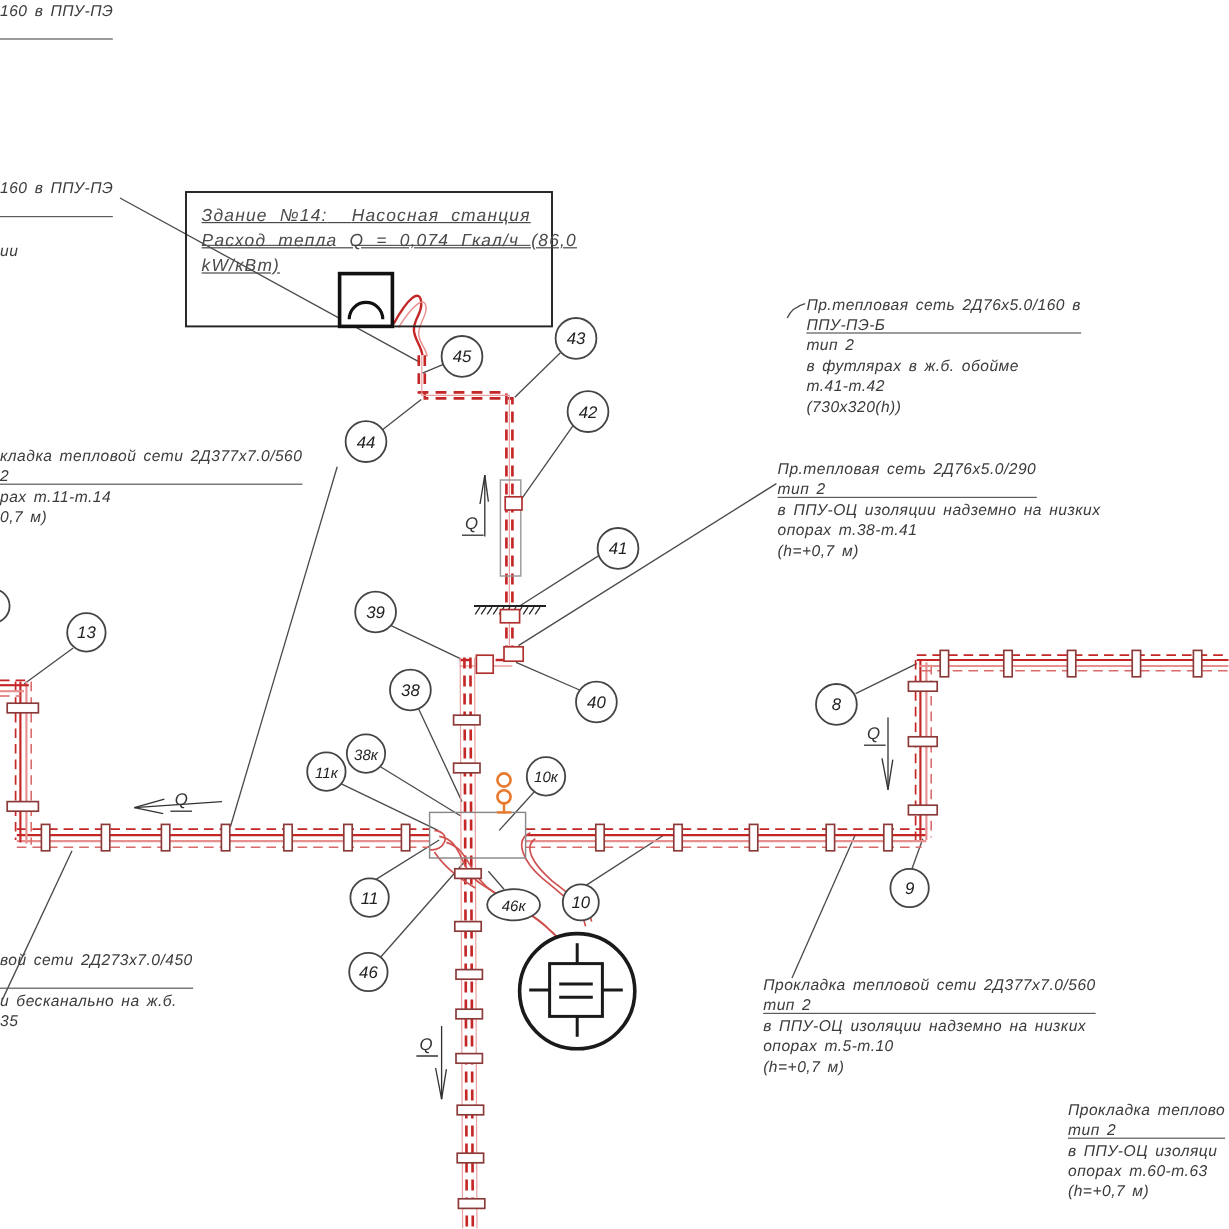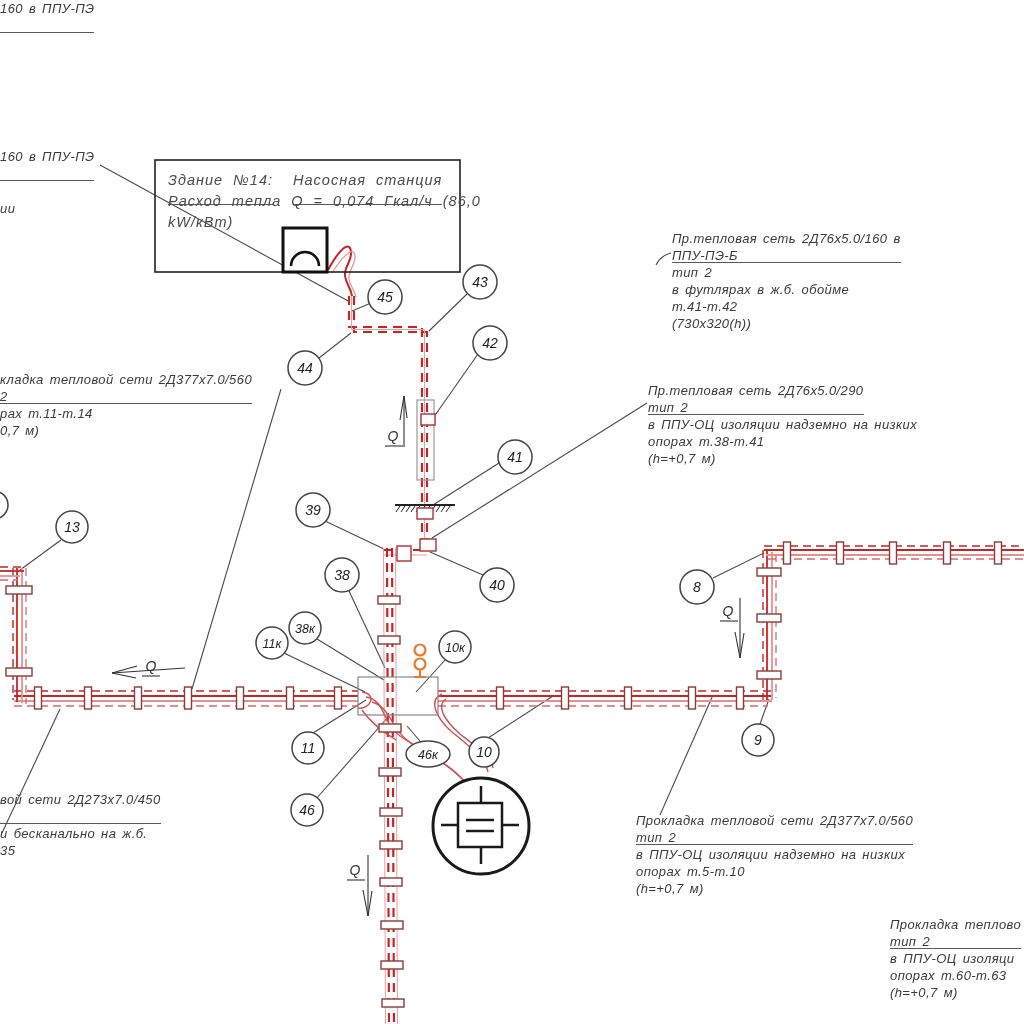--- a/index.html
+++ b/index.html
@@ -323,21 +323,21 @@
   <div class="ln"><span>ии</span></div>
 </div>
 
 <div class="ann" style="left:0px;top:371px;">
   <div class="ln"><span class="u">кладка тепловой сети 2Д377х7.0/560</span></div>
   <div class="ln"><span>2</span></div>
   <div class="ln"><span>рах т.11-т.14</span></div>
   <div class="ln"><span>0,7 м)</span></div>
 </div>
 
-<div class="ann" style="left:672px;top:230px;">
+<div class="ann" style="left:672px;top:245px;">
   <div class="ln"><span class="u">Пр.тепловая сеть 2Д76х5.0/160 в</span></div>
   <div class="ln"><span>ППУ-ПЭ-Б</span></div>
   <div class="ln"><span>тип 2</span></div>
   <div class="ln"><span>в футлярах в ж.б. обойме</span></div>
   <div class="ln"><span>т.41-т.42</span></div>
   <div class="ln"><span>(730х320(h))</span></div>
 </div>
 
 <div class="ann" style="left:648px;top:382px;">
   <div class="ln"><span class="u">Пр.тепловая сеть 2Д76х5.0/290</span></div>
@@ -363,20 +363,20 @@
 </div>
 
 <div class="ann cut-right" style="left:890px;top:904px;margin-top:12px;">
   <div class="ln"><span class="u">Прокладка теплово</span></div>
   <div class="ln"><span>тип 2</span></div>
   <div class="ln"><span>в ППУ-ОЦ изоляци</span></div>
   <div class="ln"><span>опорах т.60-т.63</span></div>
   <div class="ln"><span>(h=+0,7 м)</span></div>
 </div>
 
-<div class="bld" style="left:168px;top:170px;">
+<div class="bld" style="left:168px;top:170px;text-decoration:underline;">
   <div><span class="u">Здание №14:</span>&nbsp;
        <span class="u">Насосная станция</span></div>
   <div>Расход тепла Q = 0,074 Гкал/ч (86,0</div>
   <div>kW/кВт)</div>
 </div>
 
 </div>
 
 </body></html>

